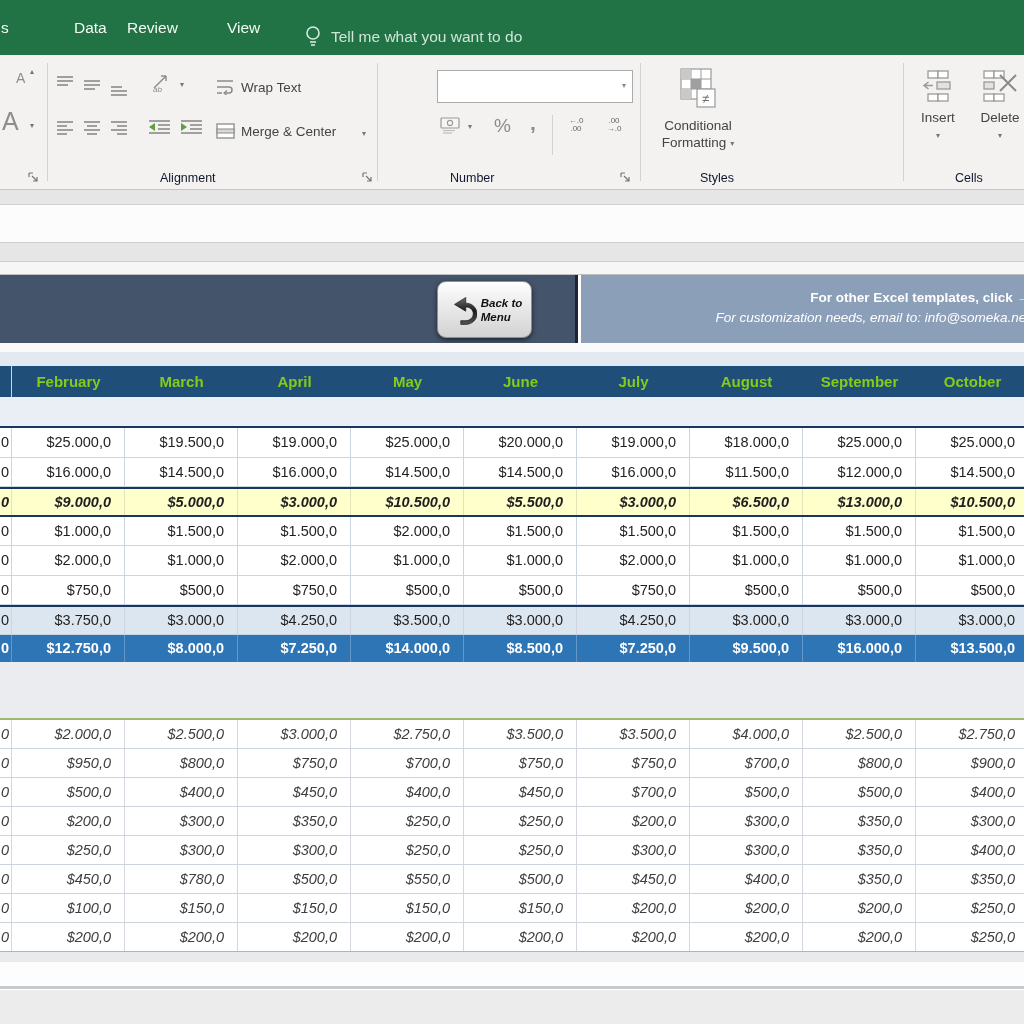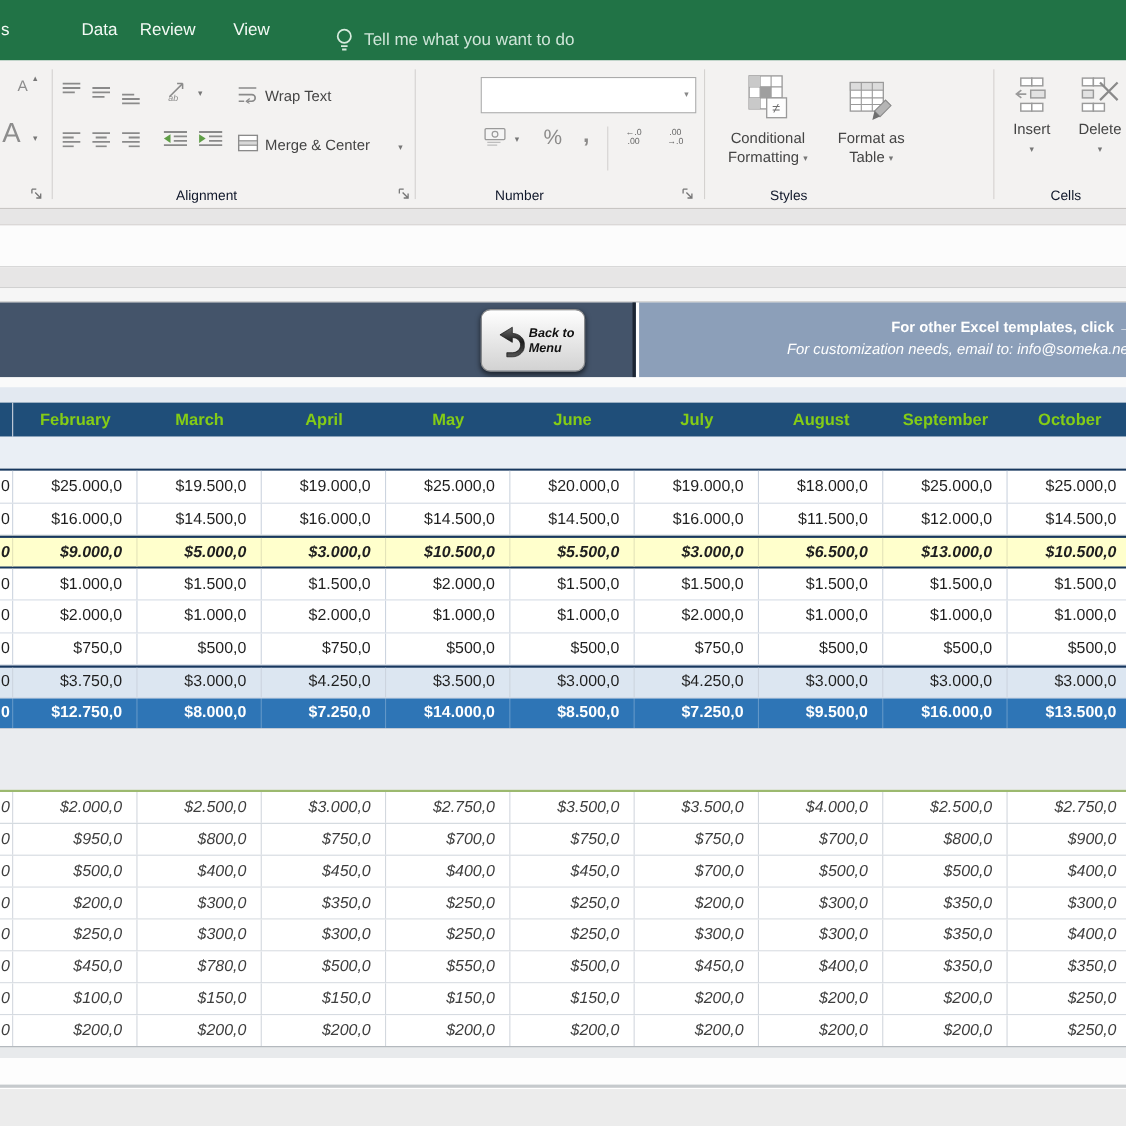--- a/index.html
+++ b/index.html
@@ -79,21 +79,21 @@
 
   svg{display:inline-block;vertical-align:middle;}
 </style>
 </head>
 <body>
 
 <div class="abs tabbar">
   <span class="tab" style="left:1px;">s</span>
   <span class="tab" style="left:46px;margin-left:28px;">Data</span>
   <span class="tab" style="left:127px;">Review</span>
-  <span class="tab" style="left:212px;">View</span>
+  <span class="tab" style="left:227px;">View</span>
   <div class="tellme-wrap" style="left:303px;">
     <span>
       <svg width="20" height="25" viewBox="0 0 20 25">
         <circle cx="10" cy="9" r="6" fill="none" stroke="#d6ebdd" stroke-width="1.6"></circle>
         <line x1="7" y1="18" x2="13" y2="18" stroke="#d6ebdd" stroke-width="1.6"></line>
         <line x1="8" y1="21" x2="12" y2="21" stroke="#d6ebdd" stroke-width="1.6"></line>
       </svg>
     </span>
     <span>Tell me what you want to do</span>
   </div>
@@ -278,36 +278,20 @@
           <rect x="14" y="12" width="10" height="10" fill="#9f9f9f"></rect>
           <rect x="4" y="22" width="10" height="10" fill="#c9c9c9"></rect>
         <rect x="20" y="22" width="18" height="18" fill="#fdfdfd" stroke="#9a9a9a" stroke-width="1.2"></rect>
         <text x="25" y="36" font-size="13" fill="#6e6e6e">≠</text>
       </svg>
     </span>
     <span>Conditional</span><br>
     <span>Formatting</span> <span class="caret">▾</span>
   </div>
 
-  <div class="bigbtn" style="left:752px;top:16px;width:80px;">
-    <span class="ic">
-      <svg width="42" height="42" viewBox="0 0 42 42">
-        <rect x="2" y="4" width="30" height="26" fill="#fff" stroke="#9a9a9a" stroke-width="1.2"></rect>
-        <rect x="2" y="4" width="30" height="7" fill="#dcdcdc" stroke="#9a9a9a"></rect>
-        <line x1="12" y1="4" x2="12" y2="30" stroke="#9a9a9a"></line>
-          <line x1="22" y1="4" x2="22" y2="30" stroke="#9a9a9a"></line>
-        <line x1="2" y1="18" x2="32" y2="18" stroke="#9a9a9a"></line>
-          <line x1="2" y1="24" x2="32" y2="24" stroke="#9a9a9a"></line>
-        <path d="M24 30 L34 20 L39 25 L29 35 Z" fill="#b5b5b5" stroke="#8a8a8a"></path>
-        <path d="M24 30 L29 35 L22 38 Z" fill="#6f6f6f"></path>
-      </svg>
-    </span>
-    <span>Format as</span><br>
-    <span>Table</span> <span class="caret">▾</span>
-  </div>
 
 
   <div class="grouplabel" style="left:700px;width:140px;">Styles</div>
 
   <div class="bigbtn" style="left:912px;top:14px;width:52px;">
     <span class="ic">
       <svg width="34" height="36" viewBox="0 0 34 36">
         <g fill="#fff" stroke="#9a9a9a" stroke-width="1.3">
           <rect x="7" y="2" width="10" height="7"></rect>
             <rect x="17" y="2" width="10" height="7"></rect>

